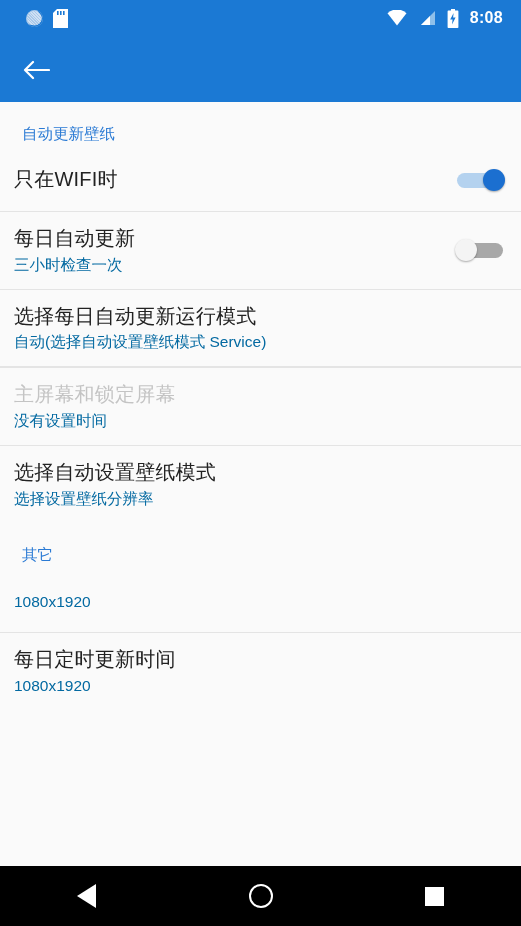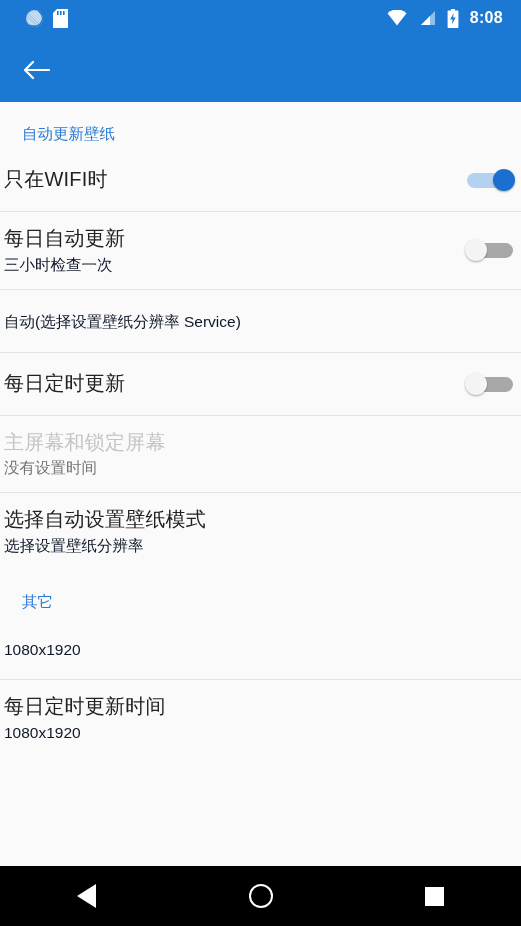--- a/index.html
+++ b/index.html
@@ -52,31 +52,31 @@
     background:#fafafa; overflow:hidden;
   }
 
   .section-header {
     color:#2a7ad4; font-size:15.5px;
     padding:22px 0 4px 22px;
   }
 
   .row {
     position:relative; display:flex; align-items:center;
-    padding:0 4px; min-height:62px;
+    padding:0 14px; min-height:62px;
   }
   .row .texts { flex:1; padding:14px 0; }
   .row .title {
     font-size:20px; color:#222222; line-height:1.28; letter-spacing:.2px;
   }
   .row .subtitle {
-    font-size:15.5px; color:#0f172a; line-height:1.3; margin-top:3px;
+    font-size:15.5px; color:#0369a1; line-height:1.3; margin-top:3px;
   }
   .row.disabled .title { color:#c4c4c4; }
-  .row.disabled .subtitle { color:#737373; }
+  .row.disabled .subtitle { color:#0369a1; }
 
   .divider { height:1px; background:#e4e4e4; width:100%; }
 
   
   .switch { position:relative; width:52px; height:22px; flex:0 0 auto; margin-left:12px; cursor:pointer; }
   .switch .track {
     position:absolute; top:4px; left:2px; width:46px; height:15px;
     border-radius:8px;
   }
   .switch .thumb {
@@ -162,33 +162,25 @@
           <div class="subtitle">三小时检查一次</div>
         </div>
         <div class="switch off">
           <span class="track"></span>
           <span class="thumb"></span>
         </div>
       </div>
       <div class="divider"></div>
       <div class="row">
         <div class="texts">
-          <div class="subtitle">自动(选择设置壁纸分辨率 Service)</div>
-        </div>
-      </div>
-      <div class="divider"></div>
-      <div class="row">
-        <div class="texts">
-          <div class="title">每日定时更新</div>
-        </div>
-        <div class="switch off">
-          <span class="track"></span>
-          <span class="thumb"></span>
-        </div>
-      </div>
+          <div class="title">选择每日自动更新运行模式</div>
+          <div class="subtitle">自动(选择自动设置壁纸模式 Service)</div>
+        </div>
+      </div>
+      <div class="divider"></div>
       <div class="divider"></div>
       <div class="row disabled">
         <div class="texts">
           <div class="title">主屏幕和锁定屏幕</div>
           <div class="subtitle">没有设置时间</div>
         </div>
       </div>
       <div class="divider"></div>
       <div class="row">
         <div class="texts">

